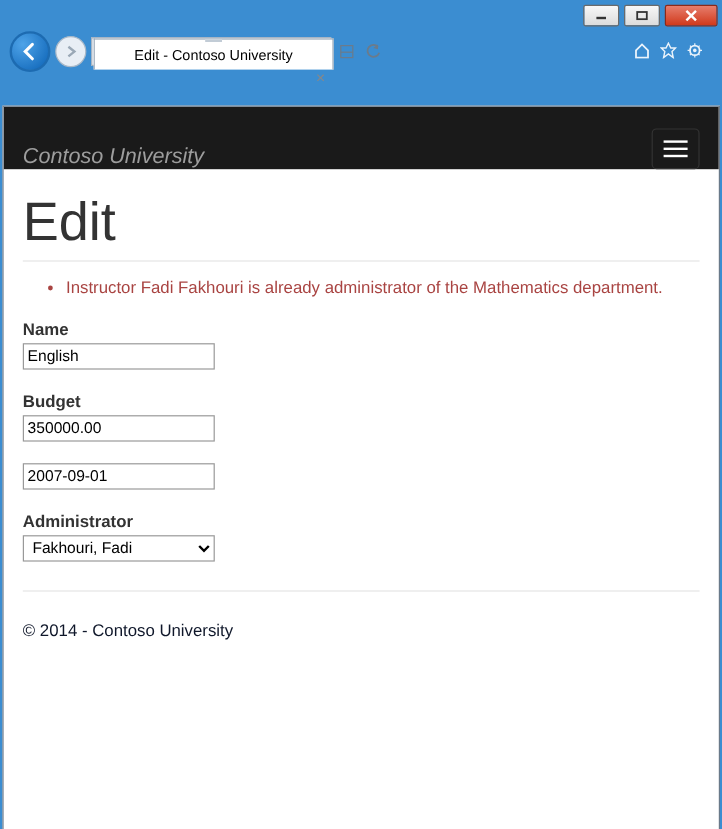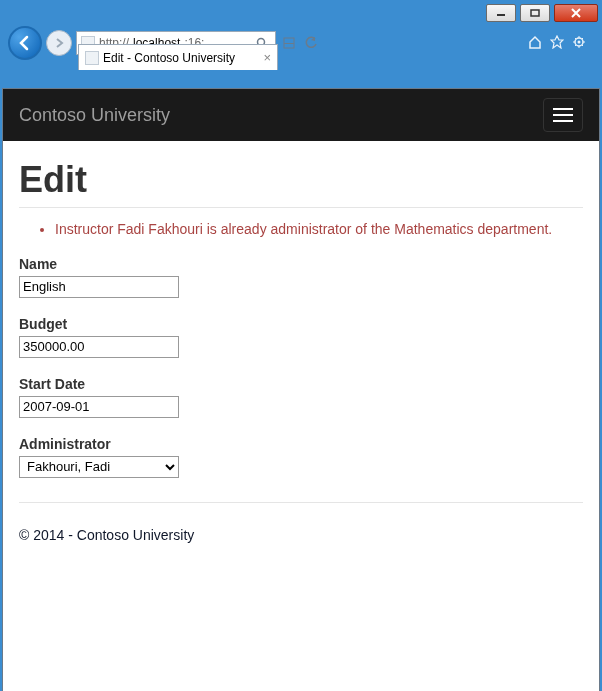--- a/index.html
+++ b/index.html
@@ -119,43 +119,44 @@
     background: #fff;
     border: 1px solid #6a7a8a;
     height: 624px;
     overflow: hidden;
   }
   .appbar {
     background: #1a1a1a;
     color: #9d9d9d;
     height: 52px;
     display: flex;
-    align-items: center;
+    align-items: flex-end;
     justify-content: space-between;
     padding: 0 16px;
     font-size: 18px;
+    font-style: italic;
   }
   .hamburger {
     width: 40px; height: 34px;
     border: 1px solid #333;
     border-radius: 4px;
     display: flex; flex-direction: column;
     justify-content: center; align-items: center;
     gap: 4px;
   }
   .hamburger span {
     width: 20px; height: 2px; background: #fff;
   }
   .page {
     padding: 18px 16px 10px 16px;
     color: #333;
   }
   h1 {
-    font-size: 36px;
-    font-weight: 700;
+    font-size: 45px;
+    font-weight: 400;
     color: #333;
     margin-bottom: 6px;
   }
   .subhead {
     font-size: 20px;
     color: #333;
     margin-bottom: 14px;
   }
   hr.sep {
     border: none;
@@ -291,21 +292,21 @@
         <svg width="14" height="14">
             <circle cx="7" cy="7" r="4" fill="none" stroke="#eaf3fb" stroke-width="1.5"></circle>
             <circle cx="7" cy="7" r="1.5" fill="#eaf3fb"></circle>
             <path d="M7 1 L7 3 M7 11 L7 13 M1 7 L3 7 M11 7 L13 7 M3 3 L4 4 M10 10 L11 11 M11 3 L10 4 M4 10 L3 11" stroke="#eaf3fb"></path>
           </svg>
       </span>
     </div>
   </div>
 
   <div class="tab-row">
-    <div style="position:absolute; left:78px; top:44px;" class="tab">
+    <div style="position:absolute; left:78px; top:32px;flex-direction:column;" class="tab">
       <span class="addr-icn"></span>
       <span>Edit - Contoso University</span>
       <span class="tab-close">×</span>
     </div>
   </div>
 
   <div class="content-frame">
 
     <div class="appbar">
       <span>Contoso University</span>
@@ -328,21 +329,20 @@
         <label>Name</label>
         <input type="text" value="English" style="">
       </div>
 
       <div class="field">
         <label>Budget</label>
         <input type="text" value="350000.00" style="">
       </div>
 
       <div class="field">
-        <label>Start Date</label>
         <input type="text" value="2007-09-01" style="">
       </div>
 
       <div class="field">
         <label>Administrator</label>
         <select>
           <option>Fakhouri, Fadi</option>
         </select>
       </div>
 

